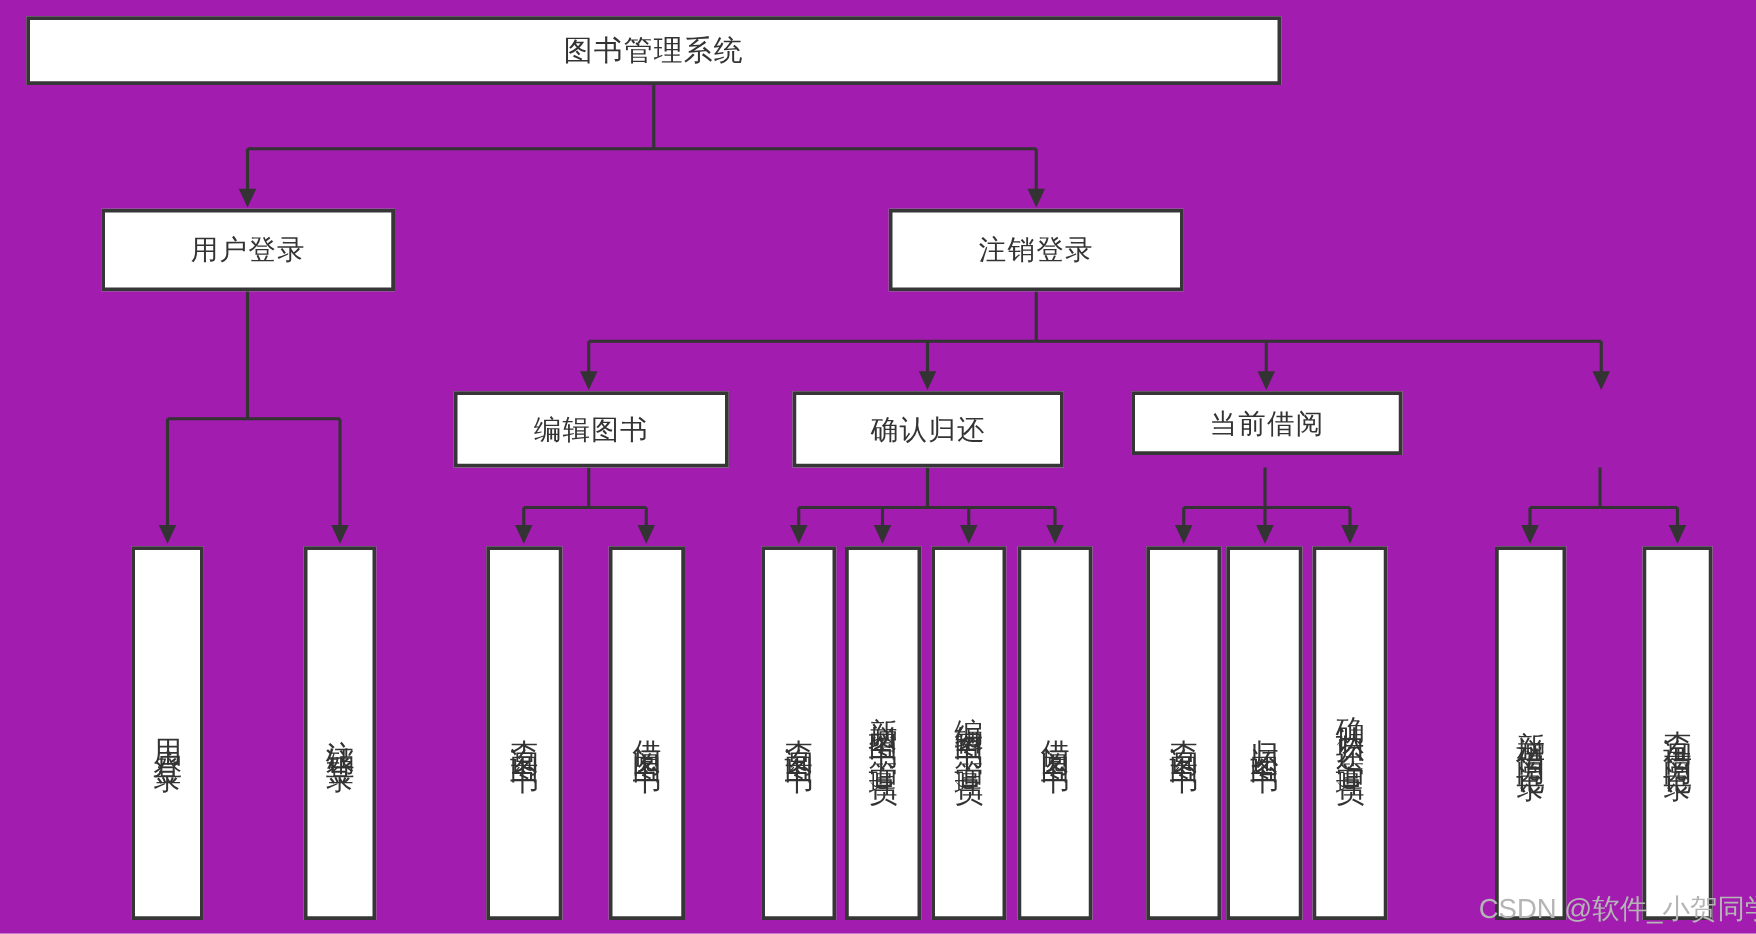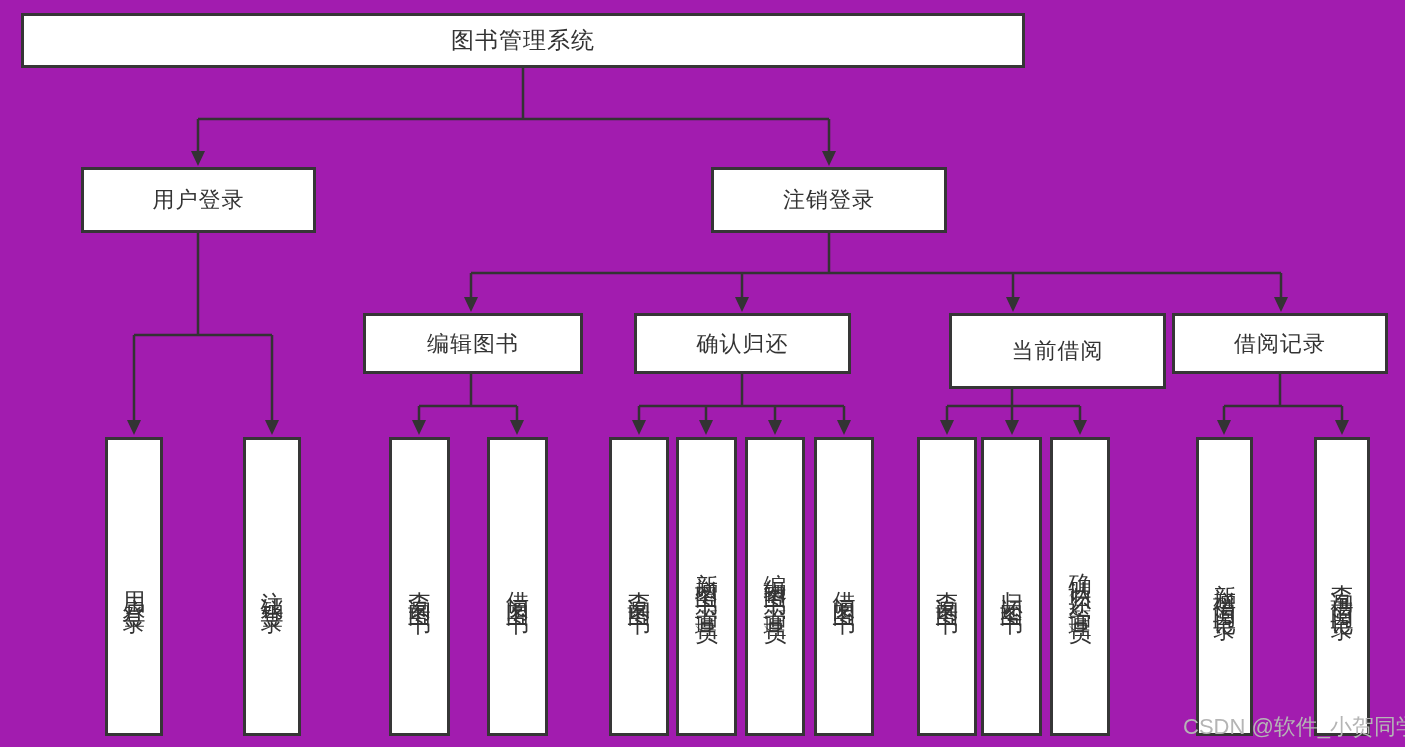--- a/index.html
+++ b/index.html
@@ -88,22 +88,21 @@
     </g>
   </svg>
 
   <div class="box h-node root-node" style="left:21px;top:13px;width:1004px;height:55px">图书管理系统</div>
 
   <div class="box h-node" style="left:81px;top:167px;width:235px;height:66px">用户登录</div>
   <div class="box h-node" style="left:711px;top:167px;width:236px;height:66px">注销登录</div>
 
   <div class="box h-node" style="left:363px;top:313px;width:220px;height:61px">编辑图书</div>
   <div class="box h-node" style="left:634px;top:313px;width:217px;height:61px">确认归还</div>
-  <div class="box h-node" style="left:949px;top:313px;width:217px;height:76px">当前借阅</div>
-  <div class="box h-node" style="left:1172px;top:313px;width:216px;height:61px">借阅记录</div>
+  <div class="box h-node" style="left:905px;top:313px;width:217px;height:51px">当前借阅</div>
 
   <div class="box leaf" style="left:105px;top:437px;width:58px;height:299px">用户登录</div>
   <div class="box leaf" style="left:243px;top:437px;width:58px;height:299px">注销登录</div>
 
   <div class="box leaf" style="left:389px;top:437px;width:61px;height:299px">查询图书</div>
   <div class="box leaf" style="left:487px;top:437px;width:61px;height:299px">借阅图书</div>
 
   <div class="box leaf" style="left:609px;top:437px;width:60px;height:299px">查询图书</div>
   <div class="box leaf" style="left:676px;top:437px;width:61px;height:299px">新增图书（管理员）</div>
   <div class="box leaf" style="left:745px;top:437px;width:60px;height:299px">编辑图书（管理员）</div>

